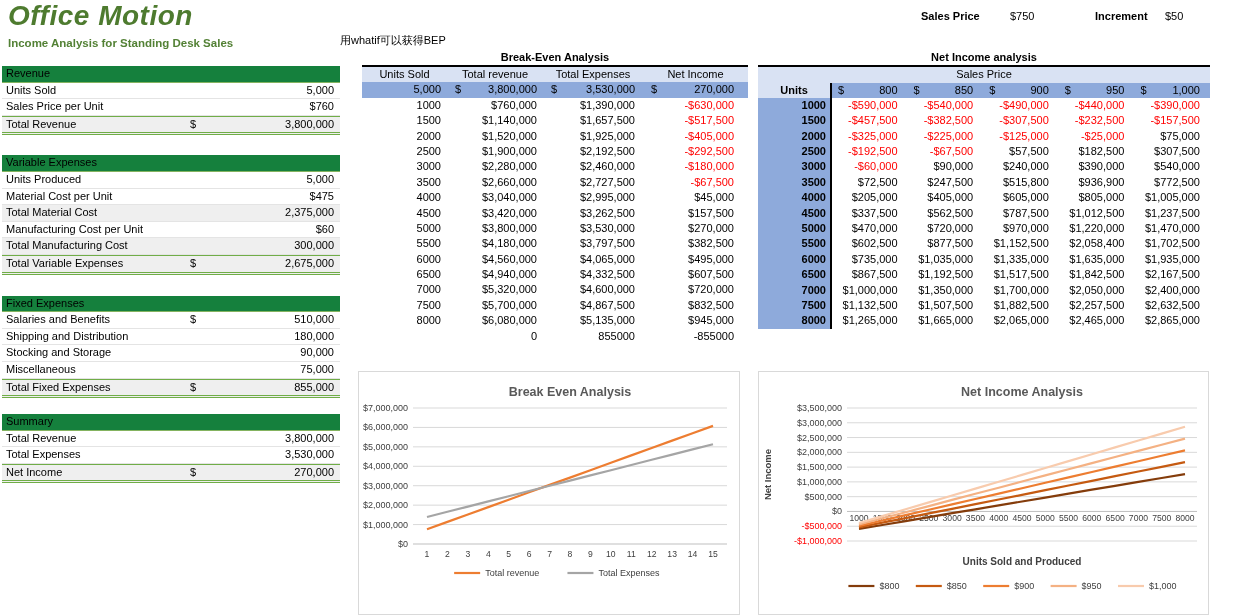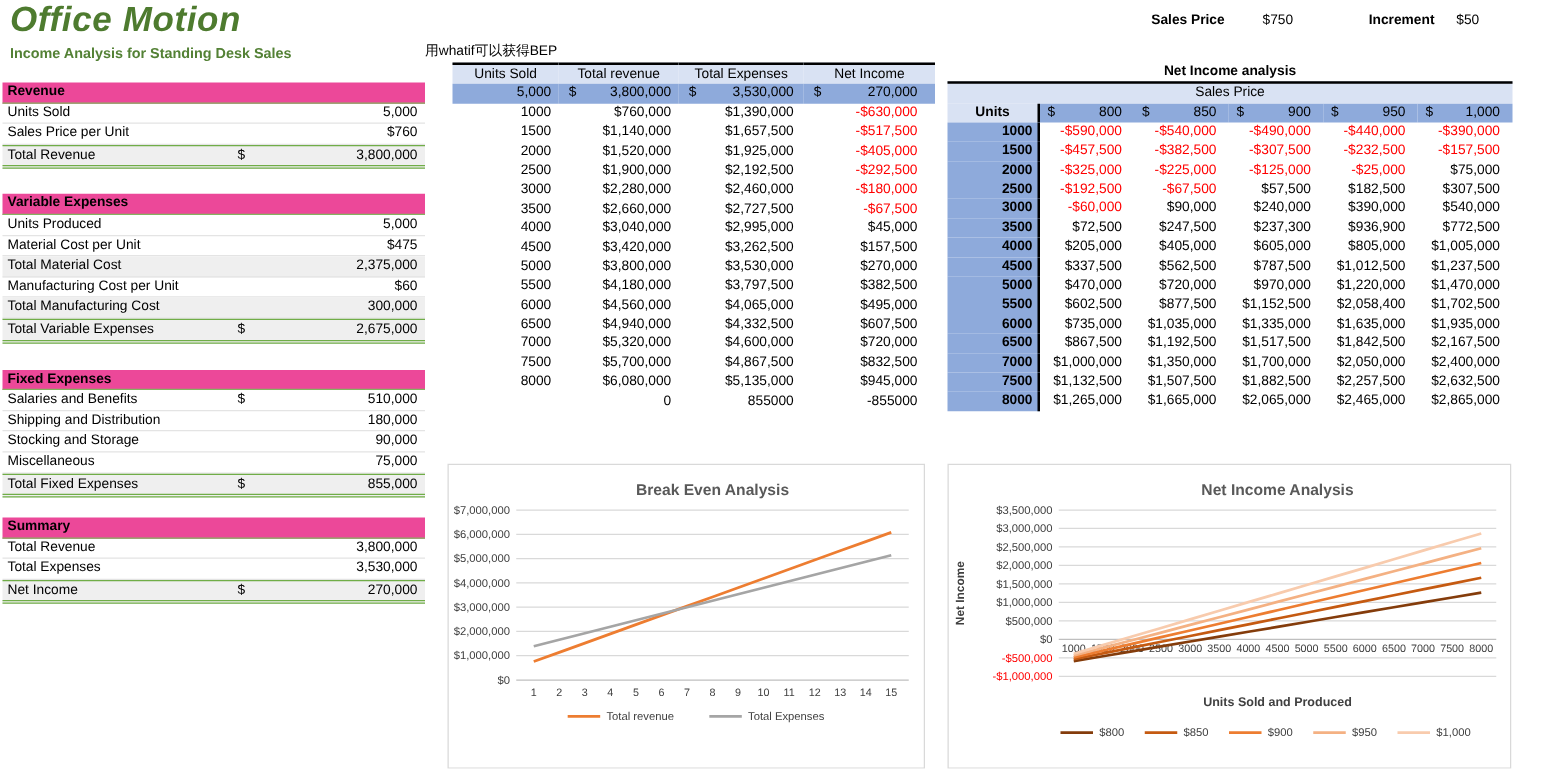--- a/index.html
+++ b/index.html
@@ -9,21 +9,21 @@
   
   .logo{position:absolute;left:8px;top:0px;font-size:28px;font-weight:bold;font-style:italic;color:#4E7B2F;letter-spacing:.5px;}
   .subtitle{position:absolute;left:8px;top:37px;font-size:11.5px;font-weight:bold;color:#538135;}
   .note{position:absolute;left:340px;top:33px;font-size:11px;color:#000;}
   .hp-label{position:absolute;top:10px;font-weight:bold;}
   .hp-value{position:absolute;top:10px;}
 
   
   #left-panel{position:absolute;left:2px;top:66px;width:338px;}
   .lp-section{width:100%;}
-  .lp-head{height:15.6px;line-height:15.6px;background:#ec4899;font-weight:bold;padding-left:4px;border-bottom:1px solid #84B360;}
+  .lp-head{height:15.6px;line-height:15.6px;background:#15803d;font-weight:normal;padding-left:4px;border-bottom:1px solid #84B360;}
   .lp-row{position:relative;height:15.6px;line-height:15.6px;border-bottom:1px solid #E4E4E4;}
   .lp-row .lbl{position:absolute;left:4px;}
   .lp-row .dollar{position:absolute;left:188px;}
   .lp-row .val{position:absolute;right:6px;}
   .lp-row.shade{background:#EFEFEF;}
   .lp-row.total{background:#EFEFEF;border-top:1px solid #70AD47;border-bottom:3px double #70AD47;}
 
   
   #break-even{position:absolute;left:362px;top:50px;width:386px;}
   .tbl-title{height:15px;line-height:15px;text-align:center;font-weight:bold;}
@@ -147,20 +147,21 @@
         </div>
         <div class="lp-row total">
           <span class="lbl">Net Income</span>
           <span class="dollar">$</span>
           <span class="val">270,000</span>
         </div>
       </div>
     </div>
 
   <div id="break-even">
+    <div class="tbl-title">Break-Even Analysis</div>
     <div class="bet-grid" id="bet-grid">
         <div class="bet-row bet-header"><div class="bet-cell">Units Sold</div><div class="bet-cell">Total revenue</div><div class="bet-cell">Total Expenses</div><div class="bet-cell">Net Income</div></div>
         <div class="bet-row bet-current"><div class="bet-cell pr6">5,000</div><div class="bet-cell cur-cell pr6">
             <span>$</span>
             <span>3,800,000</span>
           </div><div class="bet-cell cur-cell pr8">
             <span>$</span>
             <span>3,530,000</span>
           </div><div class="bet-cell cur-cell pr14">
             <span>$</span>
@@ -236,21 +237,21 @@
         <div class="nit-cell">$307,500</div>
         <div class="nit-cell nit-units">3000</div>
         <div class="nit-cell neg">-$60,000</div>
         <div class="nit-cell">$90,000</div>
         <div class="nit-cell">$240,000</div>
         <div class="nit-cell">$390,000</div>
         <div class="nit-cell">$540,000</div>
         <div class="nit-cell nit-units">3500</div>
         <div class="nit-cell">$72,500</div>
         <div class="nit-cell">$247,500</div>
-        <div class="nit-cell">$237,300</div>
+        <div class="nit-cell">$515,800</div>
         <div class="nit-cell">$936,900</div>
         <div class="nit-cell">$772,500</div>
         <div class="nit-cell nit-units">4000</div>
         <div class="nit-cell">$205,000</div>
         <div class="nit-cell">$405,000</div>
         <div class="nit-cell">$605,000</div>
         <div class="nit-cell">$805,000</div>
         <div class="nit-cell">$1,005,000</div>
         <div class="nit-cell nit-units">4500</div>
         <div class="nit-cell">$337,500</div>

